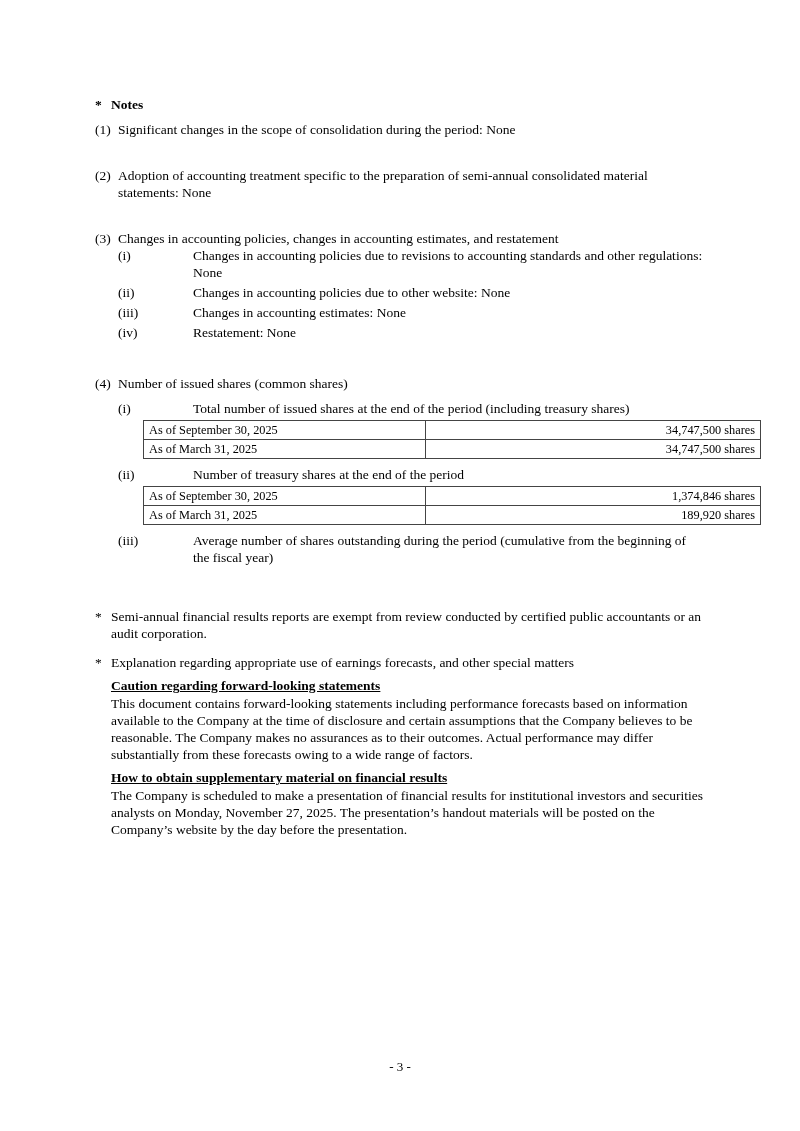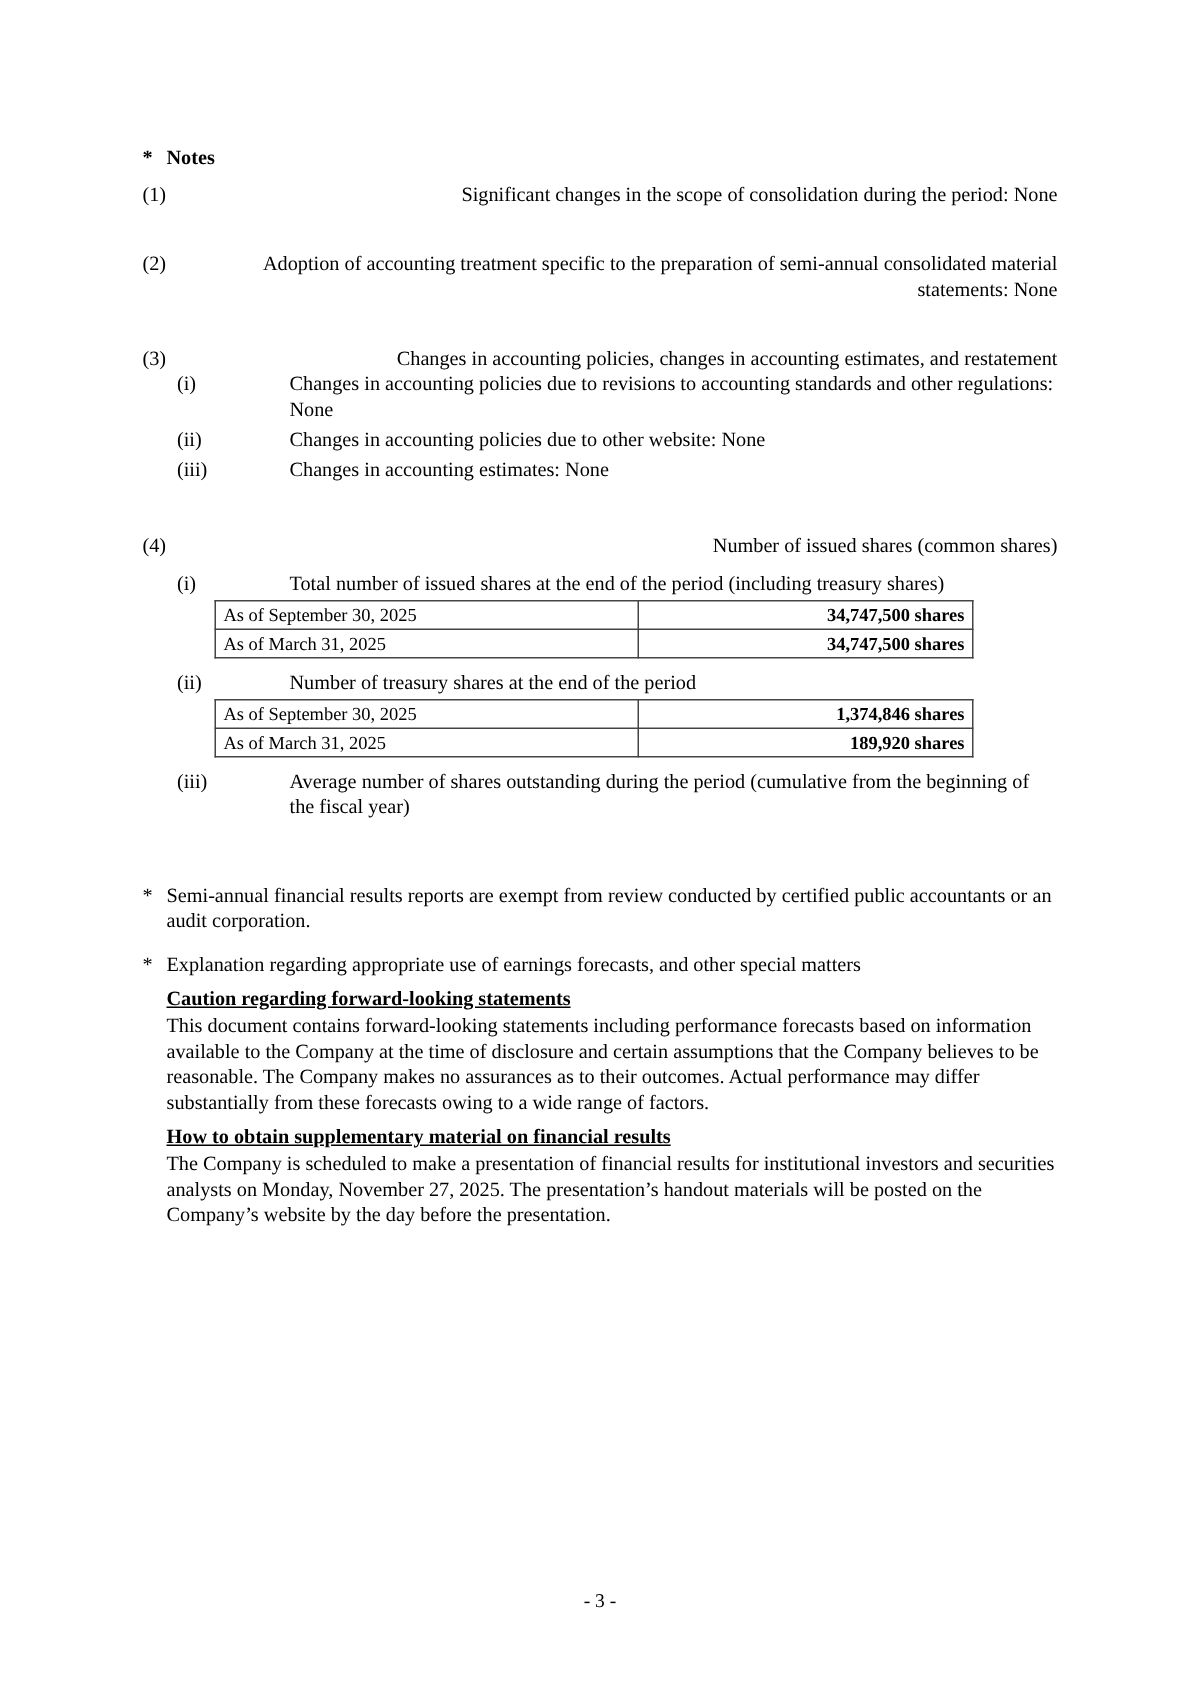--- a/index.html
+++ b/index.html
@@ -12,47 +12,47 @@
   }
   .page { padding:96px 95px 0 95px; }
 
   .row { display:flex; align-items:flex-start; }
 
   .notes-header { margin-bottom:8px; font-weight:bold; }
   .notes-header .marker { width:16px; flex-shrink:0; }
 
   .item { display:flex; }
   .item .num { width:23px; flex-shrink:0; }
-  .item .txt { flex:1;text-align:right; }
+  .item .txt { flex:1; }
   .mb-lg { margin-bottom:29px; }
   .mb-md { margin-bottom:12px; }
 
   .subitem { display:flex; margin-left:23px; margin-bottom:3px; }
   .subitem .num { width:31px; flex-shrink:0; }
   .subitem .txt { flex:1;margin-left:44px; }
 
   .gap-sm { height:8px; }
   .gap-lg { height:31px; }
   .gap-xl { height:32px; }
 
   table.shares {
     border-collapse:collapse;
-    width:506px;
+    width:618px;
     margin:3px 0 7px 48px;
     font-size:12.3px;
     line-height:15px;
   }
   table.shares td {
     border:1px solid #444;
     padding:2px 5px 1px 5px;
     height:19px;
     vertical-align:middle;
   }
   table.shares td.label { width:282px; text-align:left; }
-  table.shares td.value { text-align:right;font-weight:bold; }
+  table.shares td.value { text-align:right; }
 
   .remark { display:flex; }
   .remark .marker { width:16px; flex-shrink:0; }
   .remark .txt { flex:1; }
 
   .remark-body { margin-left:16px; }
   .underline { text-decoration:underline;font-weight:bold; }
   .para { margin-bottom:2px; }
   .head-space { margin-top:6px; margin-bottom:1px; }
 
@@ -89,20 +89,24 @@
     <span class="num">(i)</span>
     <div class="txt">Changes in accounting policies due to revisions to accounting standards and other regulations: None</div>
   </div>
   <div class="subitem">
     <span class="num">(ii)</span>
     <div class="txt">Changes in accounting policies due to other website: None</div>
   </div>
   <div class="subitem">
     <span class="num">(iii)</span>
     <div class="txt">Changes in accounting estimates: None</div>
+  </div>
+  <div class="subitem">
+    <span class="num">(iv)</span>
+    <div class="txt">Restatement: None</div>
   </div>
 
   <div class="gap-lg"></div>
 
   <div class="item">
     <span class="num">(4)</span>
     <div class="txt">Number of issued shares (common shares)</div>
   </div>
 
   <div class="gap-sm"></div>

